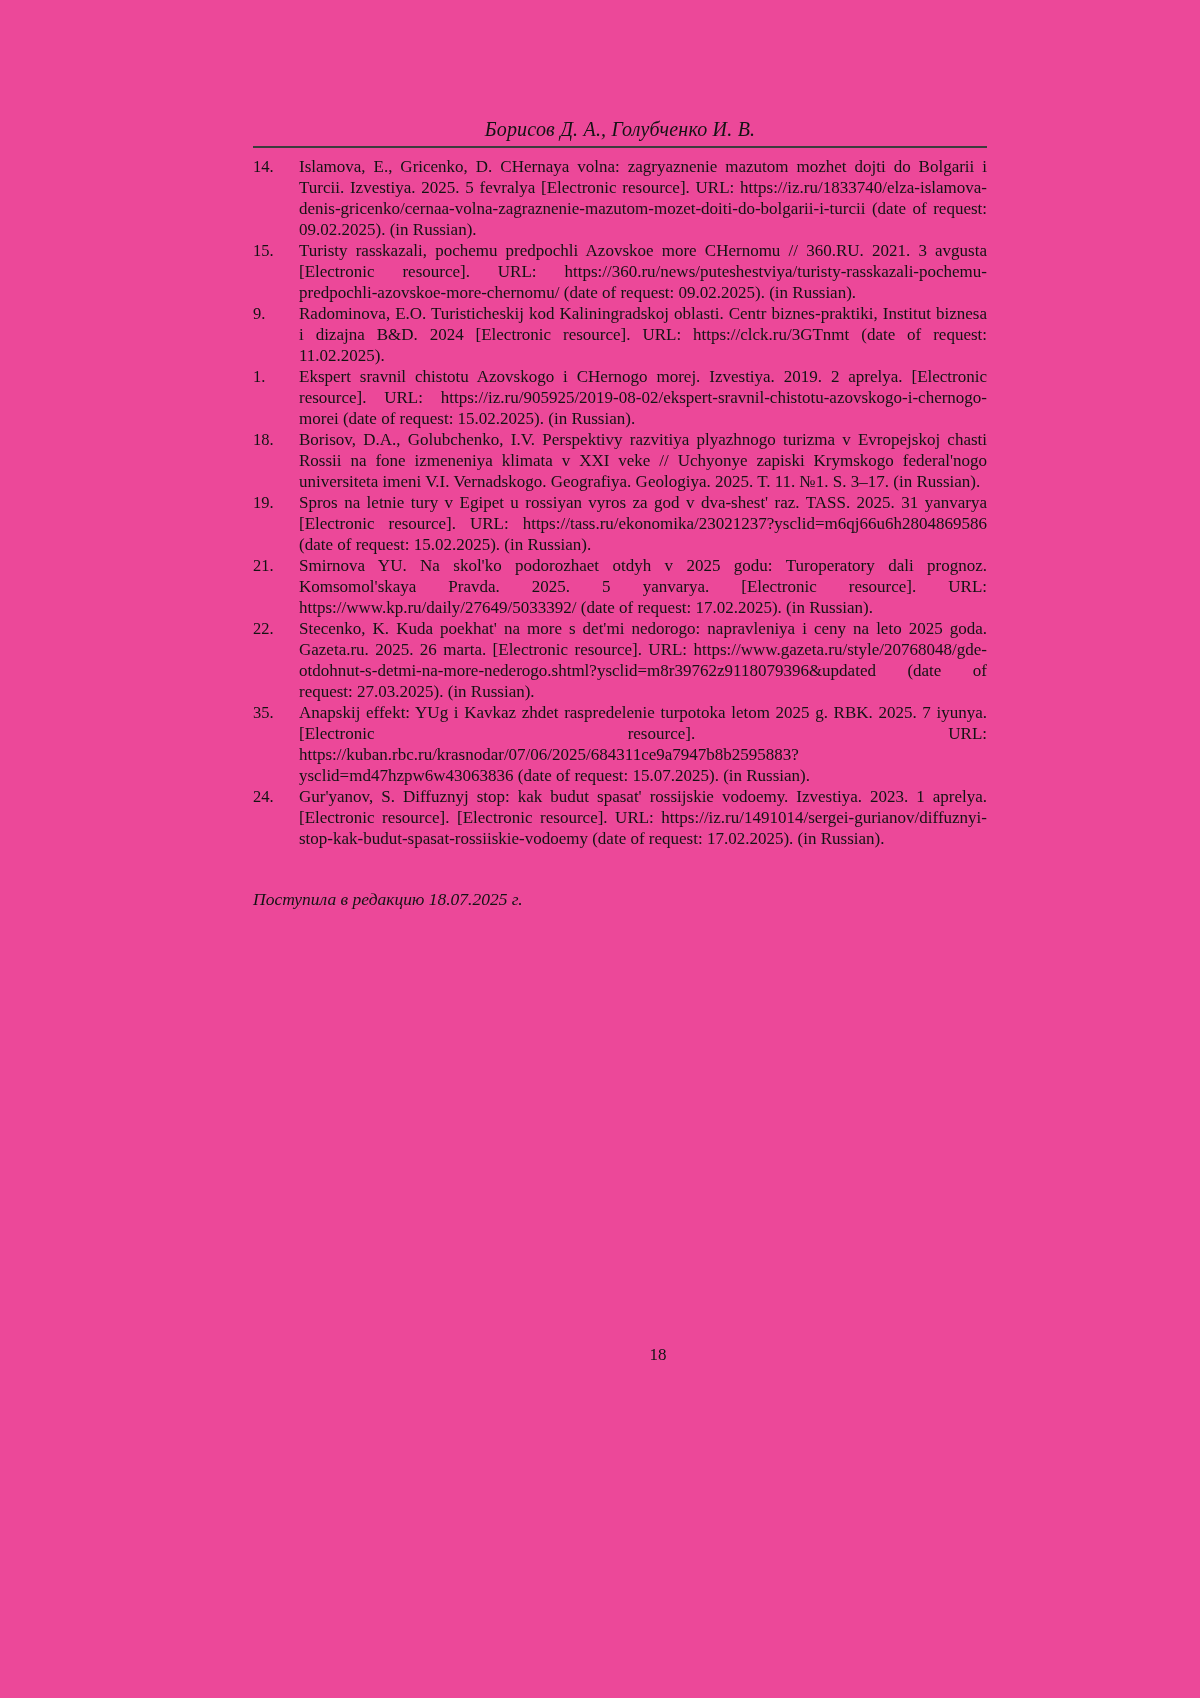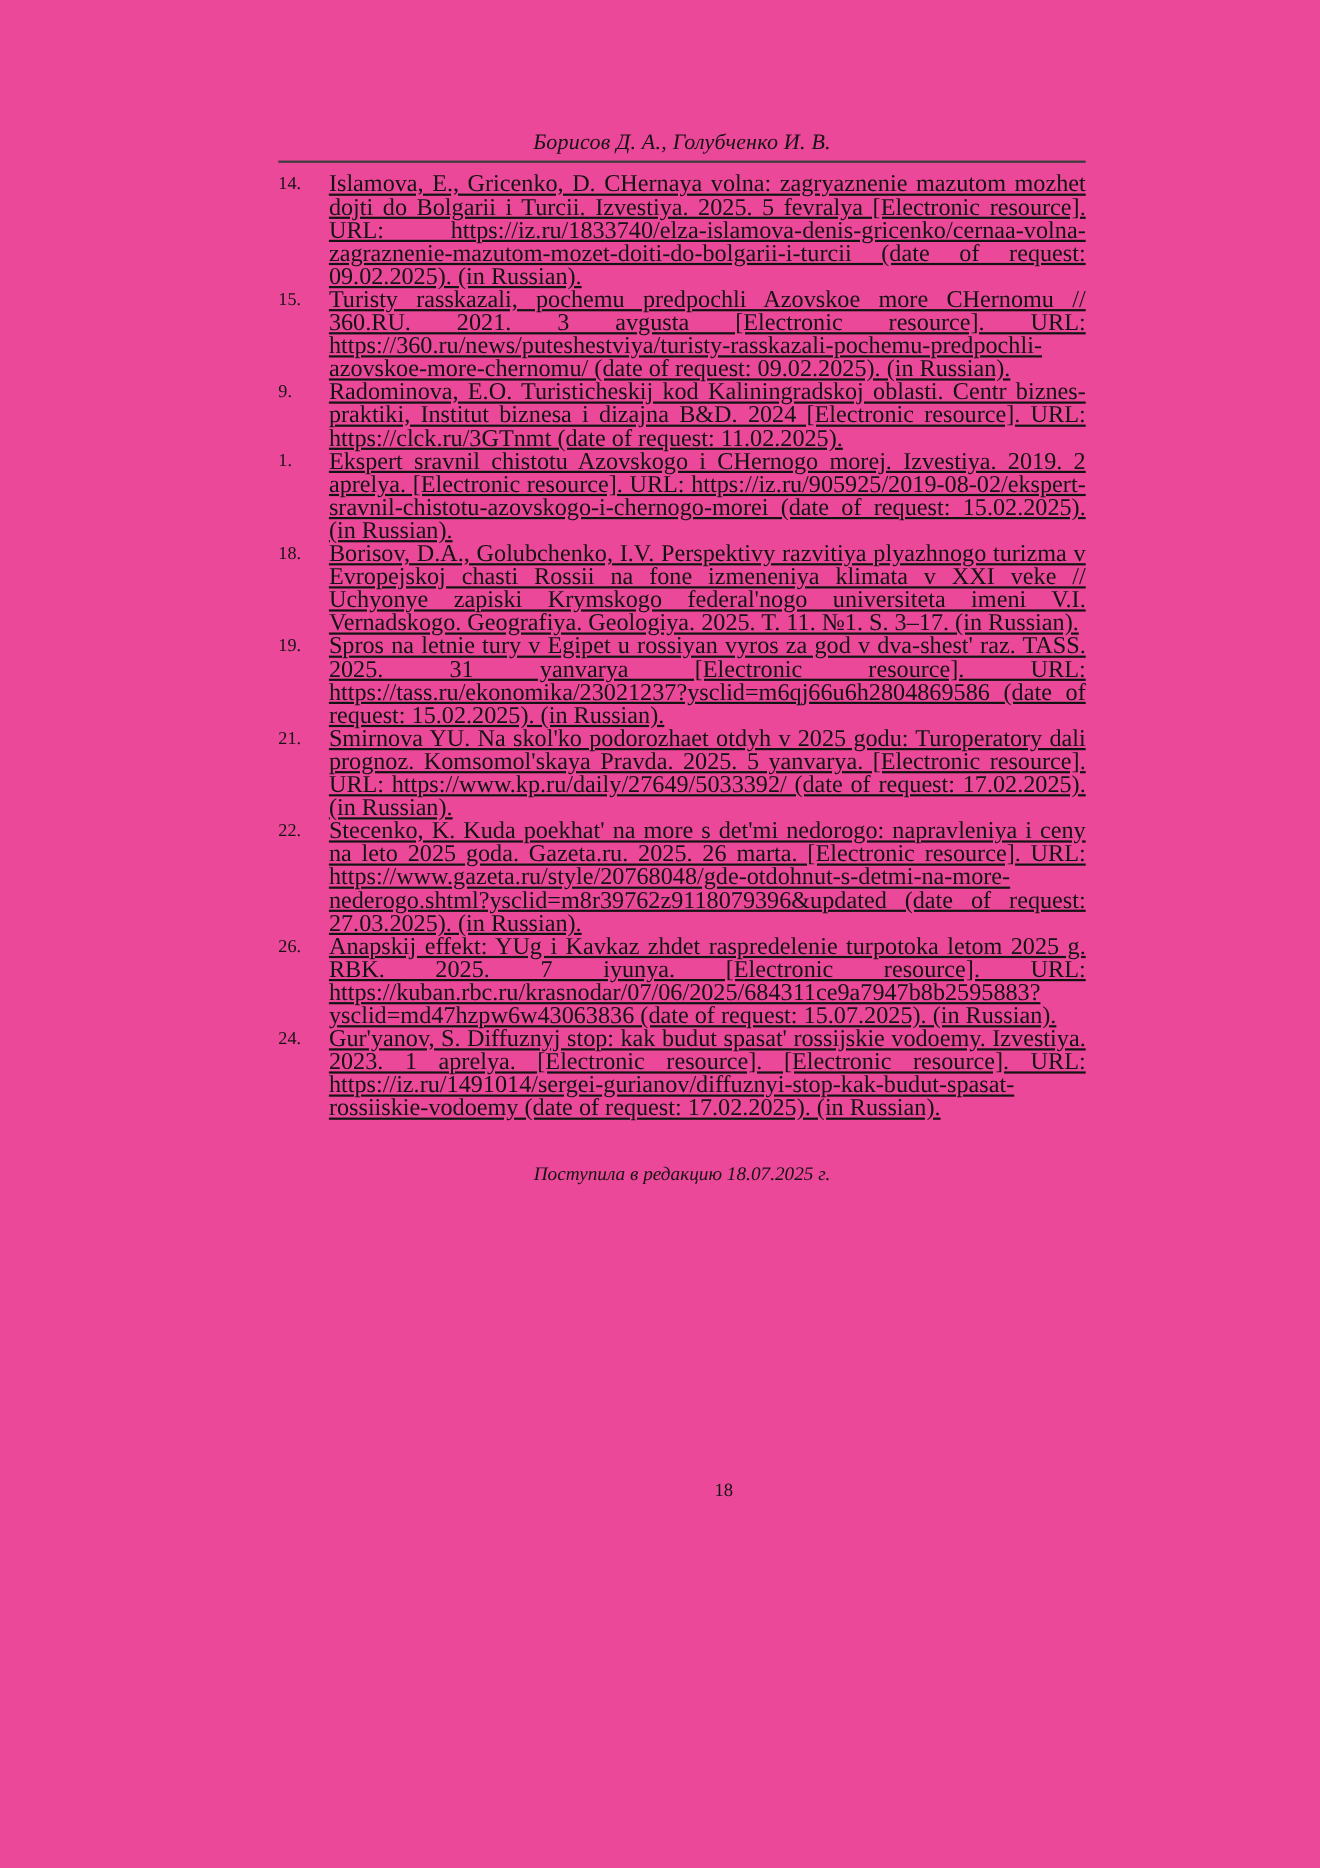--- a/index.html
+++ b/index.html
@@ -40,29 +40,28 @@
     grid-template-columns: 46px 1fr;
     align-items: start;
   }
   .reference-number {
     font-size: 16.5px;
     line-height: 21px;
     text-align: left;
     padding-top: 0;
   }
   .reference-text {
-    font-size: 22px;
+    font-size: 17px;
     line-height: 21px;
     text-align: justify;
     overflow-wrap: anywhere;
-    text-decoration: underline;
   }
   .received-note {
     margin-top: 40px;
-    text-align: center;
+    text-align: left;
     font-style: italic;
     font-size: 17.5px;
   }
   .page-number {
     position: absolute;
     top: 1345px;
     left: 253px;
     width: 810px;
     text-align: center;
     font-size: 17px;
@@ -114,21 +113,21 @@
     <span class="reference-number">21.</span>
     <span class="reference-text">Smirnova YU. Na skol'ko podorozhaet otdyh v 2025 godu: Turoperatory dali prognoz. Komsomol'skaya Pravda. 2025. 5 yanvarya. [Electronic resource]. URL: https://www.kp.ru/daily/27649/5033392/ (date of request: 17.02.2025). (in Russian).</span>
   </div>
 
   <div class="reference-item">
     <span class="reference-number">22.</span>
     <span class="reference-text">Stecenko, K. Kuda poekhat' na more s det'mi nedorogo: napravleniya i ceny na leto 2025 goda. Gazeta.ru. 2025. 26 marta. [Electronic resource]. URL: https://www.gazeta.ru/style/20768048/gde-otdohnut-s-detmi-na-more-nederogo.shtml?ysclid=m8r39762z9118079396&amp;updated (date of request: 27.03.2025). (in Russian).</span>
   </div>
 
   <div class="reference-item">
-    <span class="reference-number">26.</span>
+    <span class="reference-number">35.</span>
     <span class="reference-text">Anapskij effekt: YUg i Kavkaz zhdet raspredelenie turpotoka letom 2025 g. RBK. 2025. 7 iyunya. [Electronic resource]. URL: https://kuban.rbc.ru/krasnodar/07/06/2025/684311ce9a7947b8b2595883?ysclid=md47hzpw6w43063836 (date of request: 15.07.2025). (in Russian).</span>
   </div>
 
   <div class="reference-item">
     <span class="reference-number">24.</span>
     <span class="reference-text">Gur'yanov, S. Diffuznyj stop: kak budut spasat' rossijskie vodoemy. Izvestiya. 2023. 1 aprelya. [Electronic resource]. [Electronic resource]. URL: https://iz.ru/1491014/sergei-gurianov/diffuznyi-stop-kak-budut-spasat-rossiiskie-vodoemy (date of request: 17.02.2025). (in Russian).</span>
   </div>
 
 </div>
 

